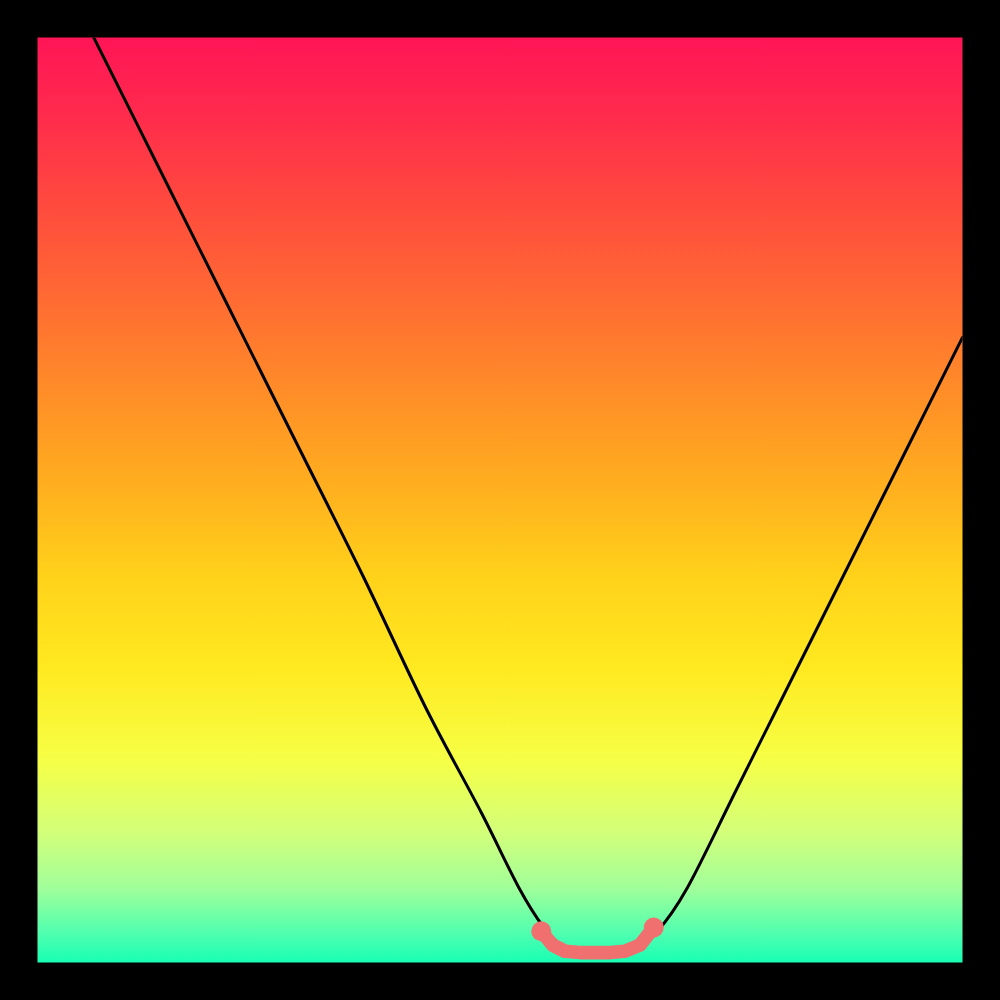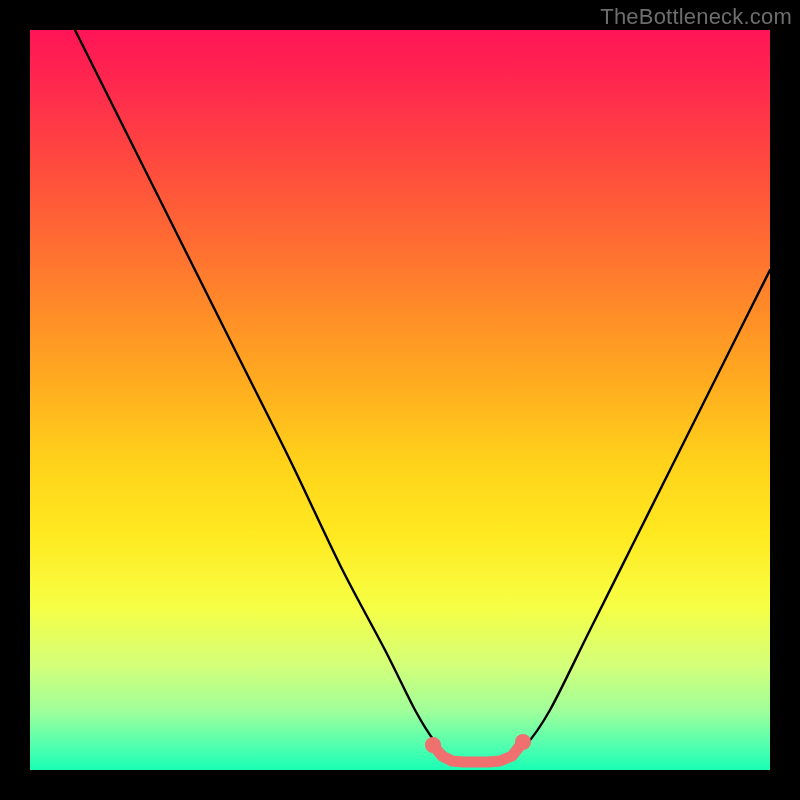--- a/index.html
+++ b/index.html
@@ -54,21 +54,20 @@
     font-size: 22px;
     font-weight: 500;
     letter-spacing: 0.2px;
     user-select: none;
   }
 </style>
 </head>
 <body>
 
 <div class="frame">
-  <div class="watermark">TheBottleneck.com</div>
   <div class="plot-area">
     <svg viewBox="0 0 740 740" preserveAspectRatio="none">
       <path id="curve-path" fill="none" stroke-width="2.4" stroke-linecap="round" stroke-linejoin="round" stroke="#000000" d="M 45 0 C 53.3 16.7, 77.5 65.0, 95 100 C 112.5 135.0, 131.7 173.3, 150 210 C 168.3 246.7, 186.7 283.3, 205 320 C 223.3 356.7, 242.5 394.2, 260 430 C 277.5 465.8, 294.2 503.3, 310 535 C 325.8 566.7, 342.5 595.8, 355 620 C 367.5 644.2, 376.7 664.7, 385 680 C 393.3 695.3, 399.2 704.2, 405 712 C 410.8 719.8, 415.0 723.7, 420 727 C 425.0 730.3, 429.2 731.2, 435 732 C 440.8 732.8, 448.3 732.5, 455 732 C 461.7 731.5, 468.3 731.7, 475 729 C 481.7 726.3, 487.5 724.2, 495 716 C 502.5 707.8, 509.2 699.3, 520 680 C 530.8 660.7, 545.8 628.3, 560 600 C 574.2 571.7, 590.0 540.0, 605 510 C 620.0 480.0, 634.2 451.7, 650 420 C 665.8 388.3, 685.0 350.0, 700 320 C 715.0 290.0, 733.3 253.3, 740 240"></path>
       <g id="markers">
           <polyline points="403,715 412,726 422,731 434,732 446,732 458,732 470,731 482,726 493,712" fill="none" stroke="#f07070" stroke-width="11" stroke-linecap="round" stroke-linejoin="round"></polyline>
           <circle cx="403" cy="715" r="8" fill="#f07070"></circle>
           <circle cx="493" cy="712" r="8" fill="#f07070"></circle>
         </g>
     </svg>
   </div>

